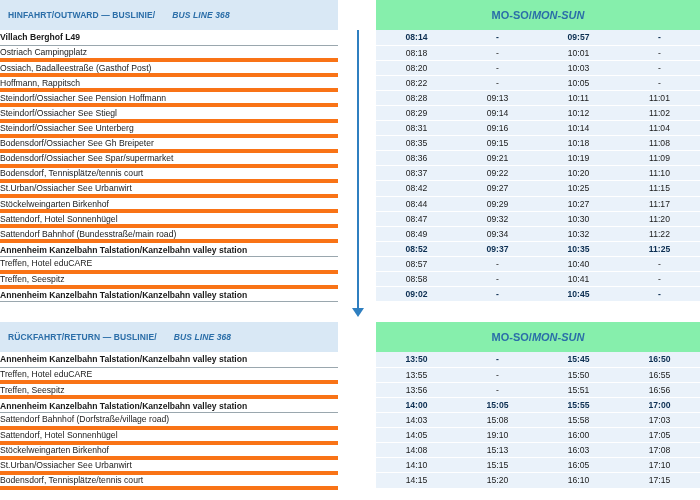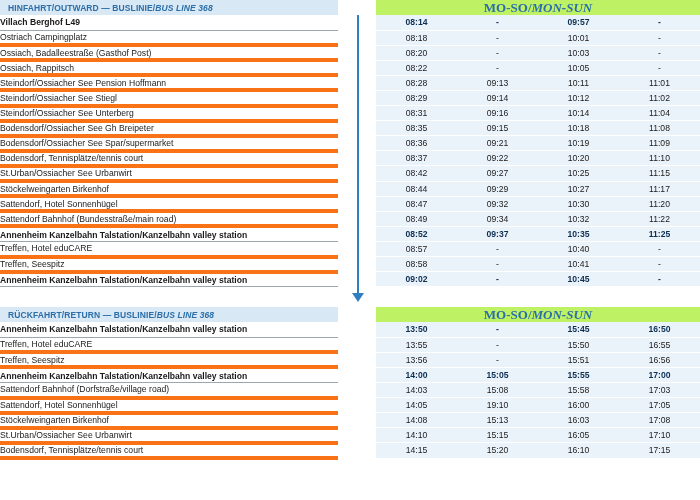--- a/index.html
+++ b/index.html
@@ -18,48 +18,47 @@
   }
 
   
   .section {
     position: relative;
     width: 100%;
   }
   .hdr {
     display: flex;
     align-items: stretch;
-    height: 15px;
+    height: 30px;
   }
   .hdr-left {
     background: #d9e8f5;
     flex: 0 0 338px;
     display: flex;
     align-items: center;
     padding-left: 8px;
     color: #2b6ea8;
     font-size: 8.5px;
     font-weight: bold;
     letter-spacing: .1px;
   }
-  .hdr-left .it { font-style: italic; }
+  .hdr-left .it { font-style: italic; padding-left: 17px; }
   .hdr-gap {
     flex: 0 0 38px;
     background: #ffffff;
   }
   .hdr-right {
     flex: 1 1 auto;
-    background: #bef264;
+    background: #86efac;
     display: flex;
     align-items: center;
     justify-content: center;
     color: #2b6ea8;
-    font-size: 13px;
+    font-size: 11px;
     font-weight: bold;
-    font-family: Liberation Serif, serif;
   }
   .hdr-right .it { font-style: italic; }
 
   
   table.tt {
     border-collapse: collapse;
     width: 100%;
     table-layout: fixed;
     padding-left: 32px;
   }
@@ -162,21 +161,21 @@
           </tr>
           <tr>
             <td class="stop">Ossiach, Badalleestraße (Gasthof Post)</td>
             <td class="spacer"></td>
             <td class="tm">08:20</td>
             <td class="tm">-</td>
             <td class="tm">10:03</td>
             <td class="tm">-</td>
           </tr>
           <tr>
-            <td class="stop">Ossiach, Rappitsch</td>
+            <td class="stop">Hoffmann, Rappitsch</td>
             <td class="spacer"></td>
             <td class="tm">08:22</td>
             <td class="tm">-</td>
             <td class="tm">10:05</td>
             <td class="tm">-</td>
           </tr>
           <tr>
             <td class="stop">Steindorf/Ossiacher See Pension Hoffmann</td>
             <td class="spacer"></td>
             <td class="tm">08:28</td>

